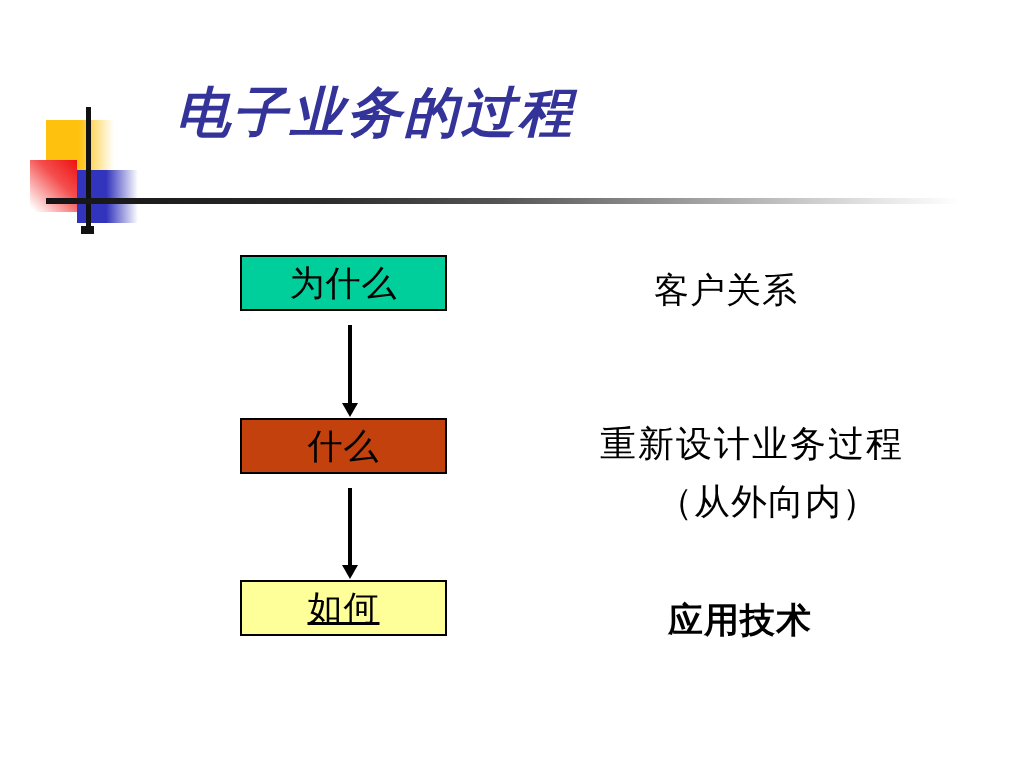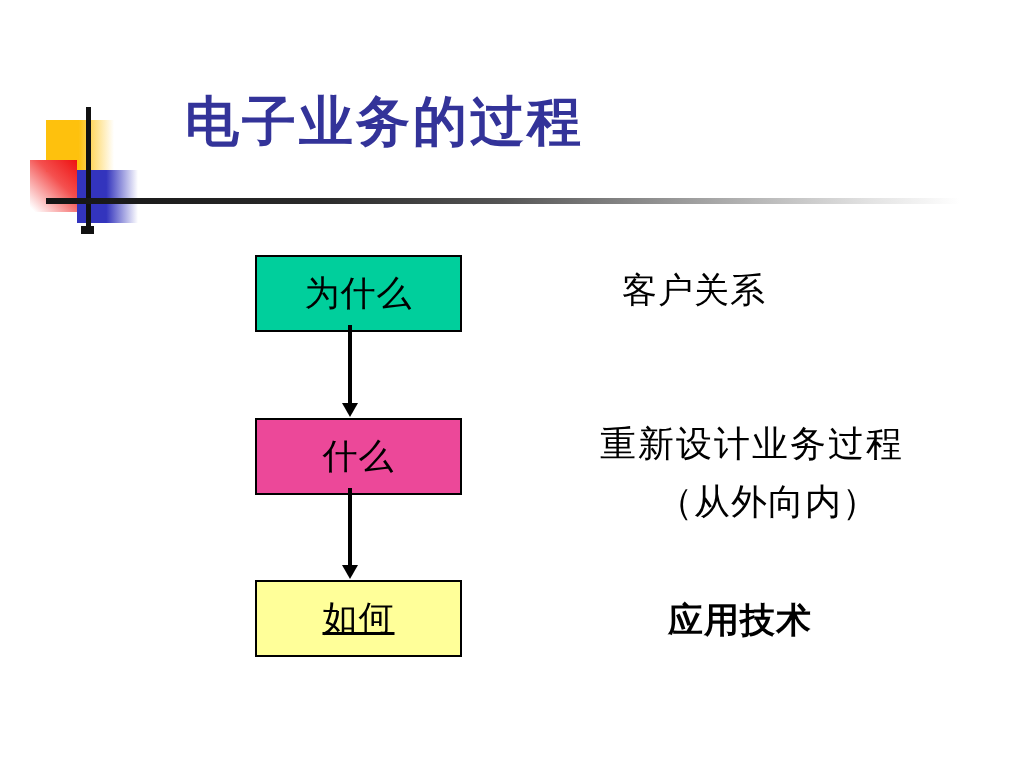--- a/index.html
+++ b/index.html
@@ -30,28 +30,29 @@
   .dec-vline { left: 86px; top: 107px; width: 5px; height: 127px; background: #111; z-index: 3; }
   .dec-vline-tip { left: 81px; top: 226px; width: 13px; height: 8px; background: #111; z-index: 3; }
   .dec-hline {
     left: 46px; top: 198px; width: 914px; height: 6px; z-index: 3;
     background: linear-gradient(to right, #141414 0%, #2b2b2b 30%, #555 50%, #8a8a8a 65%,
                                 #b8b8b8 78%, #e2e2e2 90%, rgba(255,255,255,0) 100%);
   }
 
   
   .title {
-    position: absolute; left: 170px; top: 80px; margin: 15px; z-index: 4;
+    position: absolute; left: 170px; top: 80px; margin: 6px; z-index: 4;
     font-size: 54px; font-weight: bold; letter-spacing: 3px; line-height: 1;
     white-space: nowrap;
+    font-style: italic;
   }
 
   
   .flow-box {
-    position: absolute; left: 255px; width: 207px; height: 77px;
+    position: absolute; left: 240px; width: 207px; height: 56px;
     border: 2px solid #000; box-sizing: border-box;
     display: flex; align-items: center; justify-content: center;
     font-size: 35px; line-height: 1; letter-spacing: 1px;
   }
   .box-why  { top: 255px; }
   .box-what { top: 418px; }
   .box-how  { top: 580px; }
 
   
   .arrow { position: absolute; left: 342px; width: 16px; }
@@ -62,21 +63,21 @@
     background: #000;
   }
   .arrow-head {
     position: absolute; left: 0; bottom: 0; width: 0; height: 0;
     border-left: 8px solid transparent; border-right: 8px solid transparent;
     border-top: 14px solid #000;
   }
 
   
   .note { position: absolute; font-size: 35px; line-height: 1.2; white-space: nowrap; }
-  .note-1  { left: 622px; top: 270px; letter-spacing: 1px; }
+  .note-1  { left: 654px; top: 270px; letter-spacing: 1px; }
   .note-2a { left: 600px; top: 423px; font-size: 36px; letter-spacing: 2px; }
   .note-2b { left: 657px; top: 481px; font-size: 36px; letter-spacing: 1px; }
   .note-3  { left: 668px; top: 600px; letter-spacing: 1px; font-weight: bold; }
 </style>
 </head>
 <body>
 
 <div class="slide">
 
   <div class="dec dec-yellow"></div>
@@ -90,21 +91,21 @@
 
   <div class="flow-box box-why" style="background: rgb(0, 207, 156);">
     <span>为什么</span>
   </div>
 
   <div class="arrow arrow-1">
     <div class="arrow-shaft"></div>
     <div class="arrow-head"></div>
   </div>
 
-  <div class="flow-box box-what" style="background: #ec4899;">
+  <div class="flow-box box-what" style="background: #c2410c;">
     <span>什么</span>
   </div>
 
   <div class="arrow arrow-2">
     <div class="arrow-shaft"></div>
     <div class="arrow-head"></div>
   </div>
 
   <div class="flow-box box-how" style="background: rgb(255, 255, 153); text-decoration: underline;">
     <span>如何</span>

